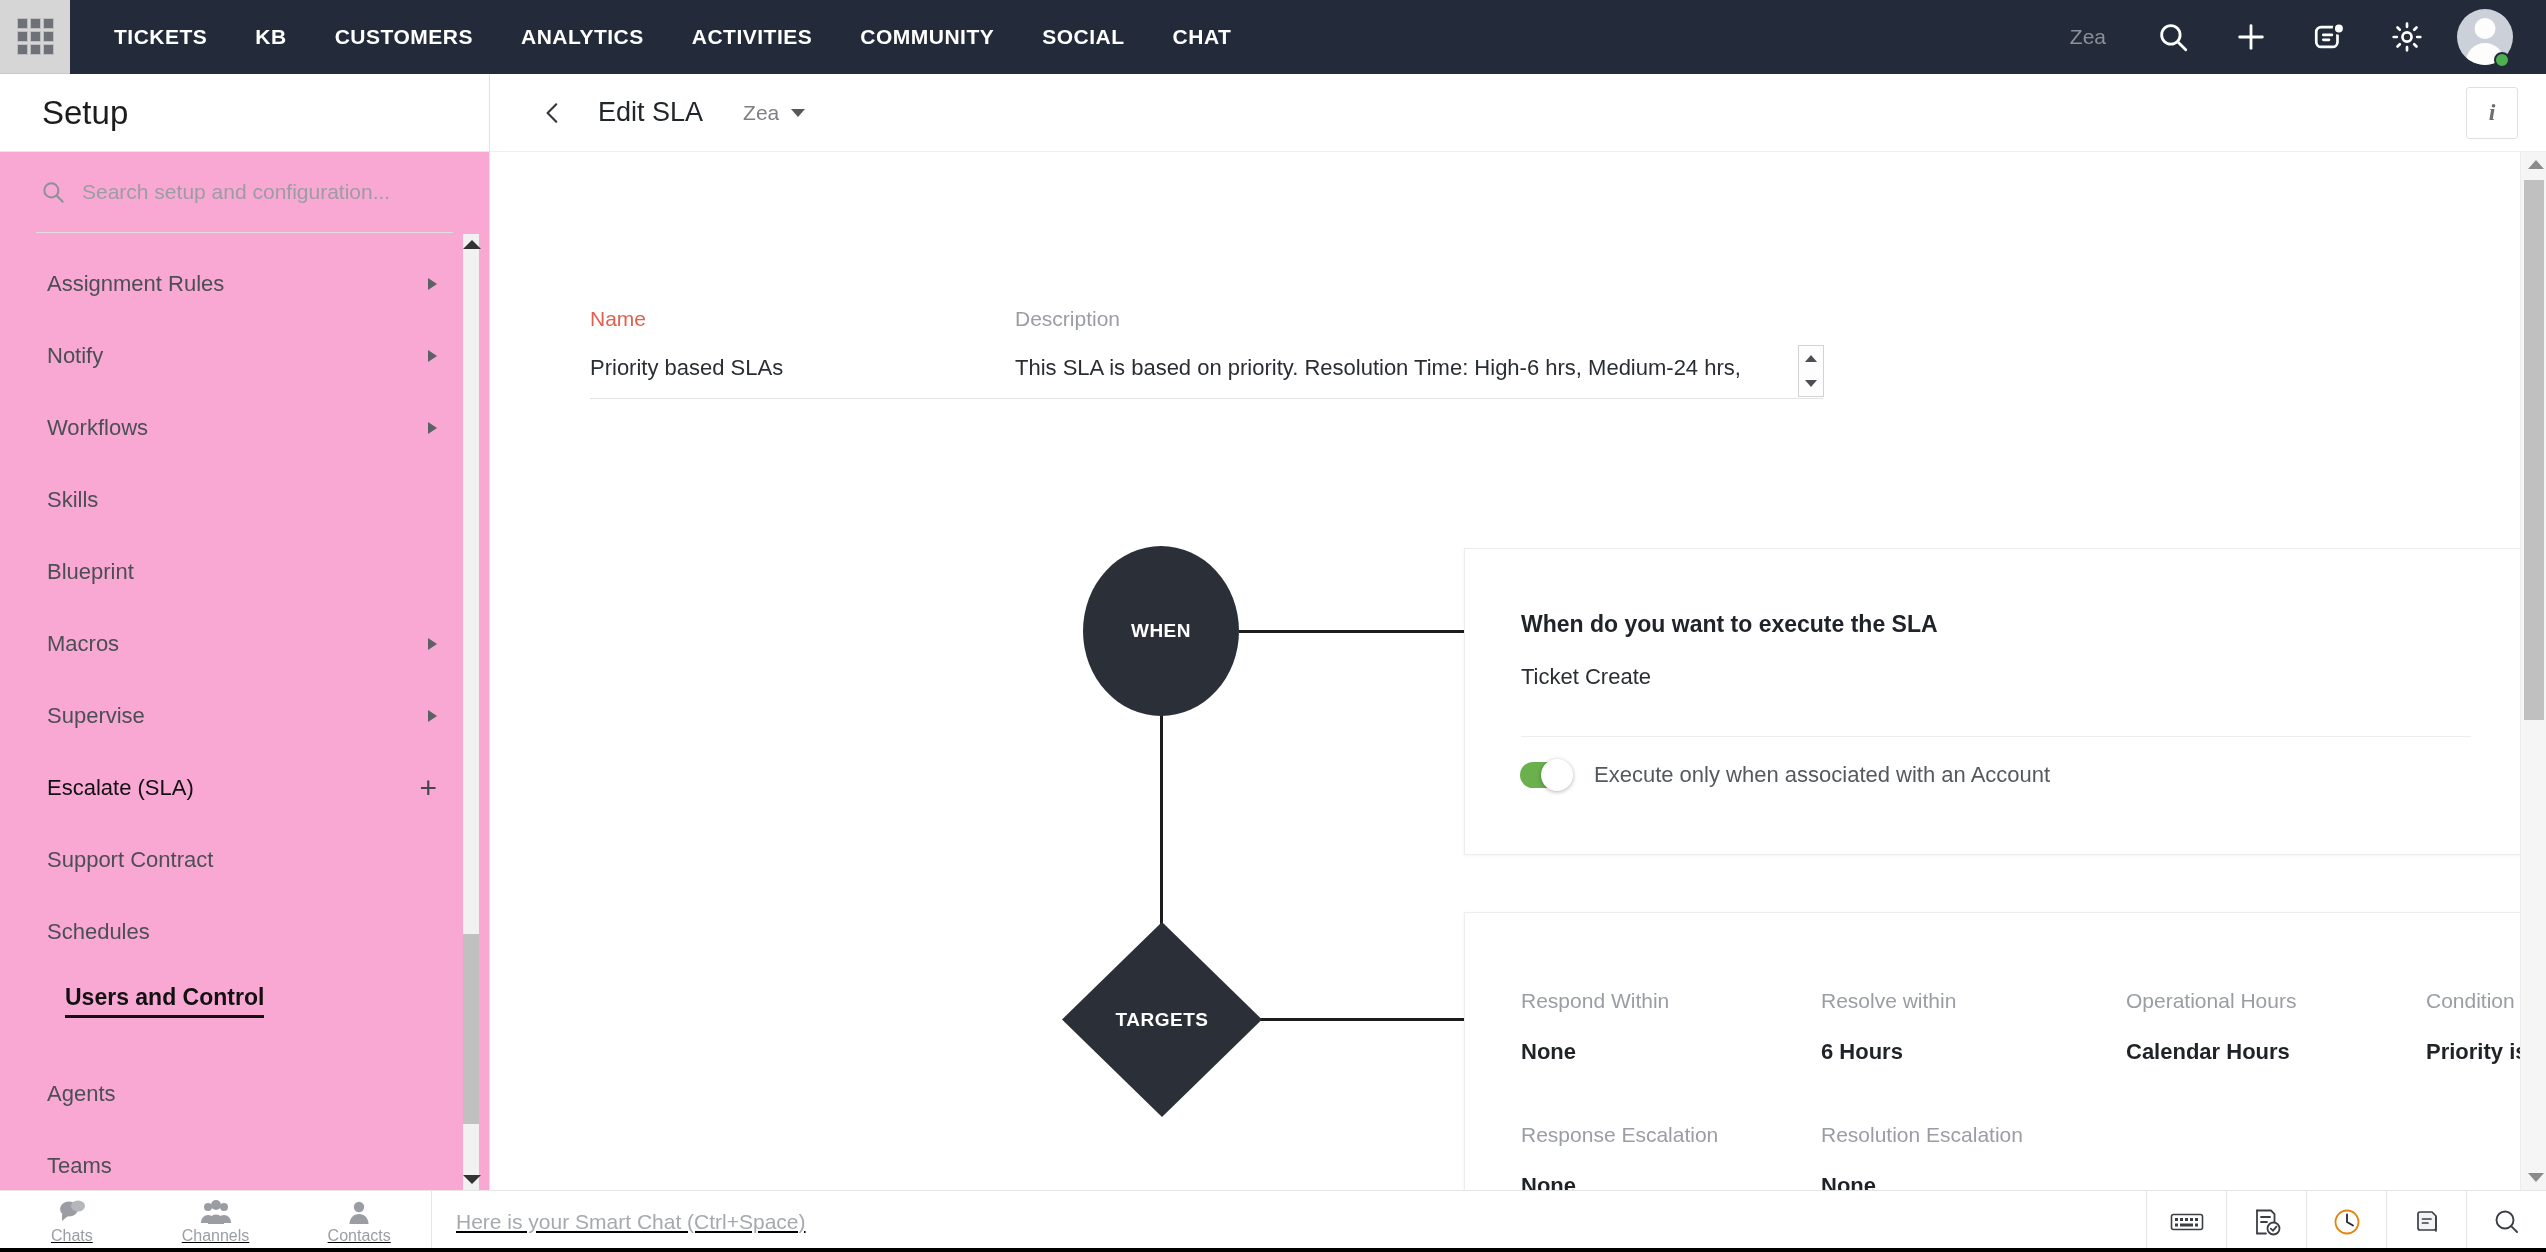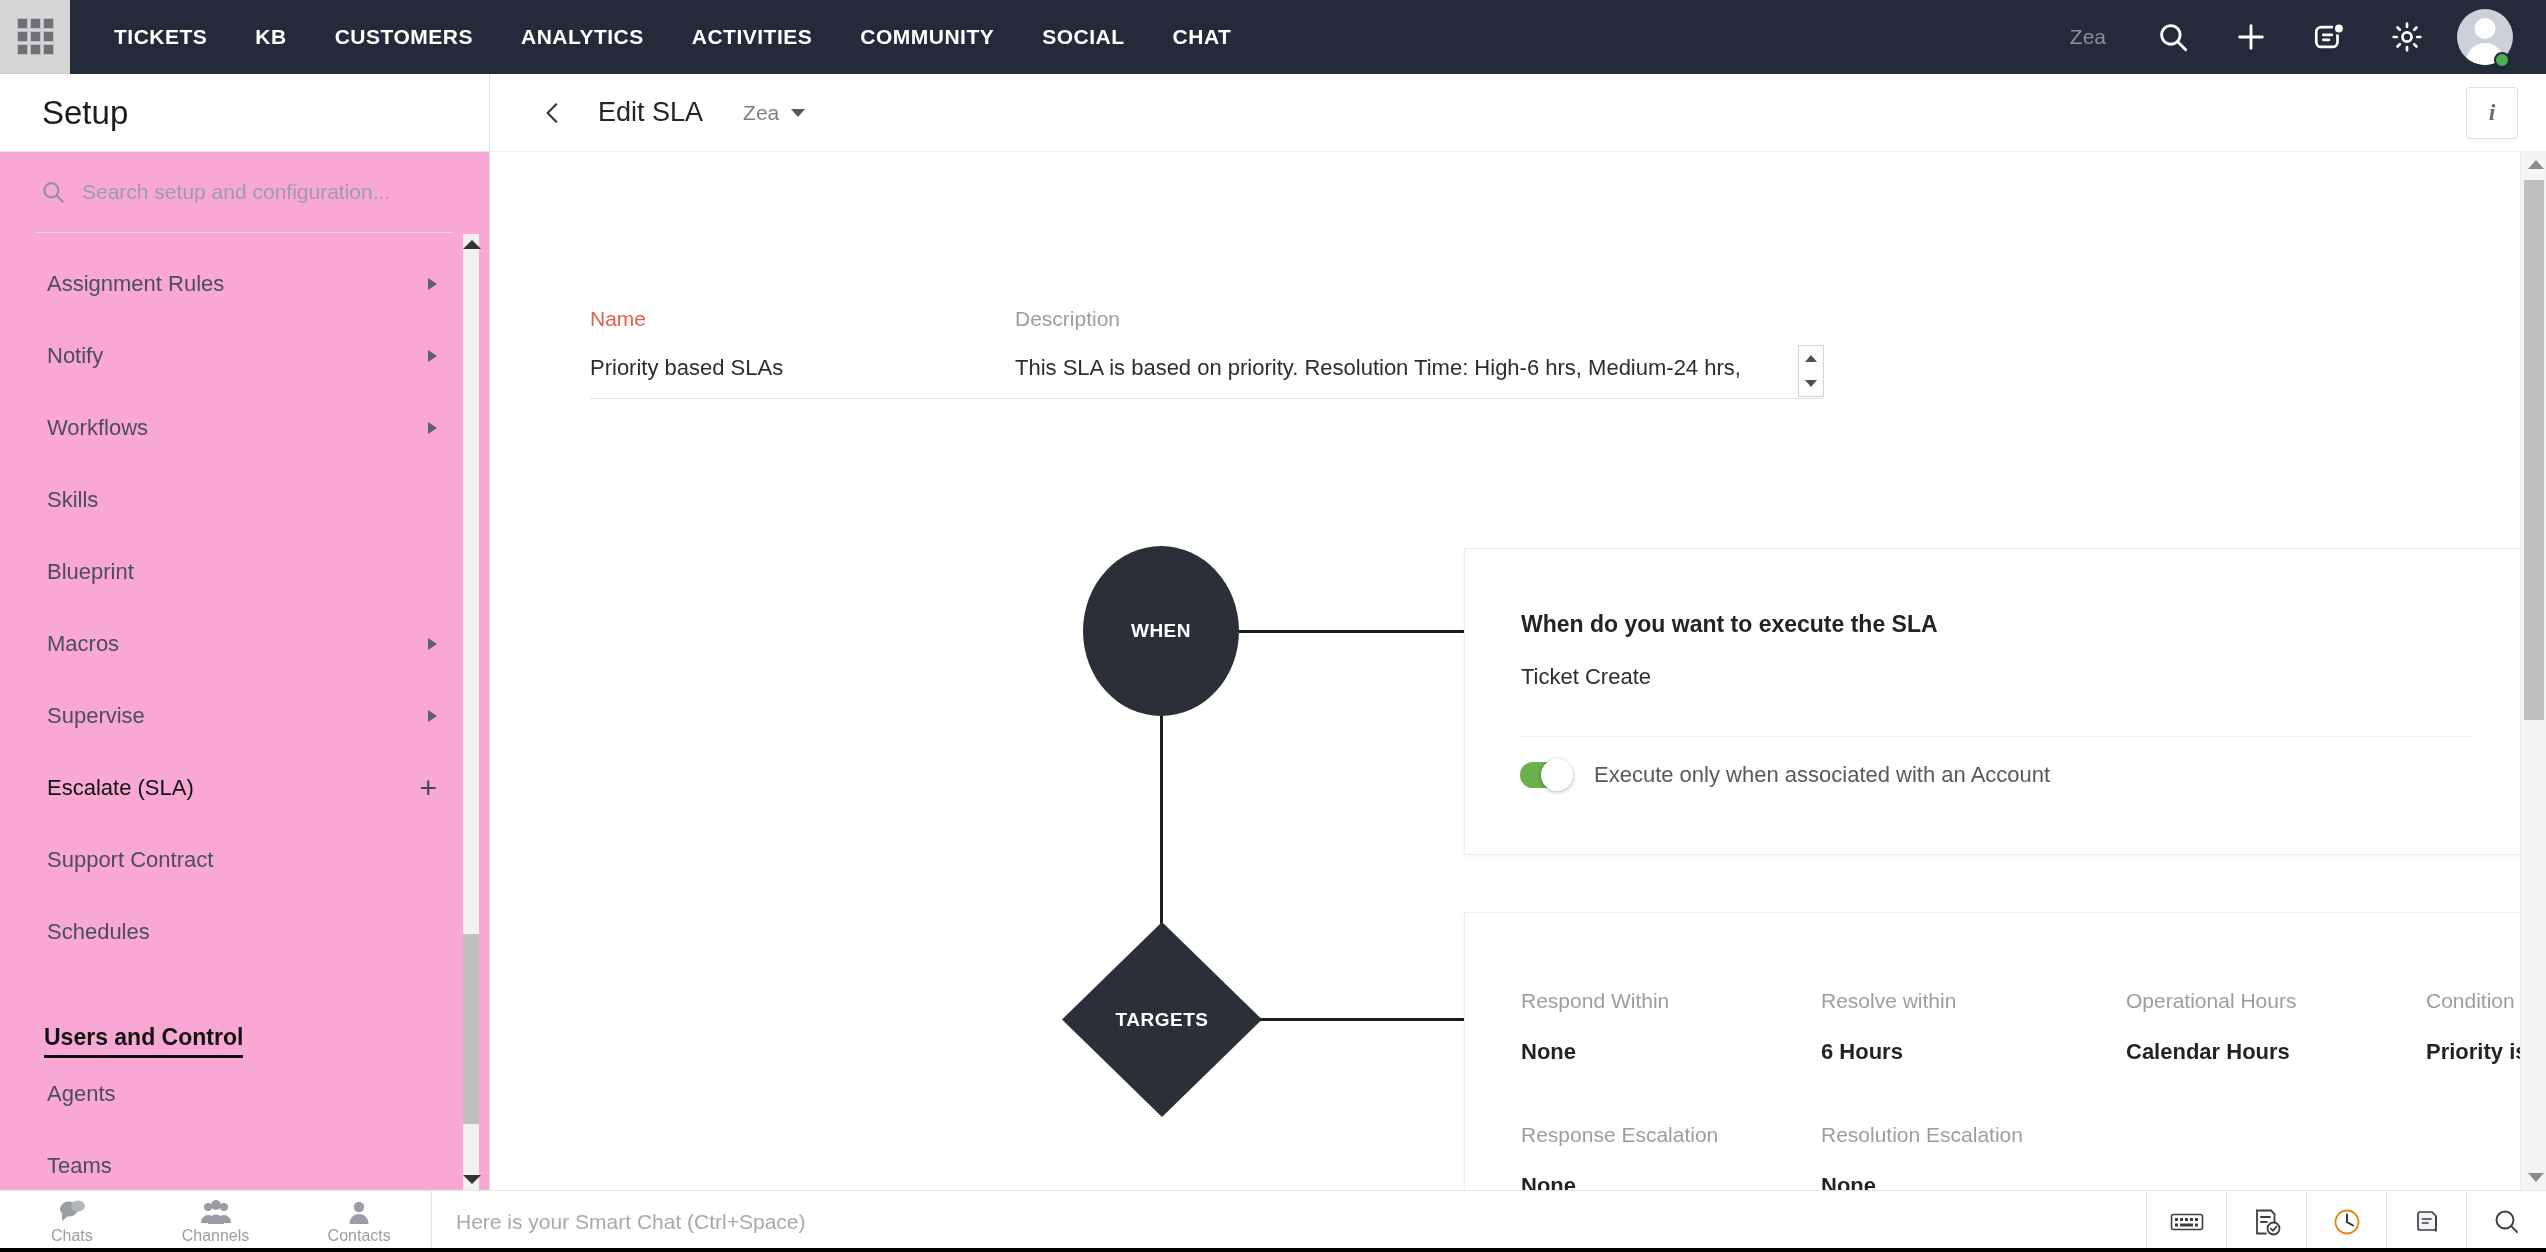--- a/index.html
+++ b/index.html
@@ -85,21 +85,21 @@
     height: 72px; display: flex; align-items: center; padding: 0 52px 0 47px;
     font-size: 22px; color: #4b4f55; cursor: pointer; justify-content: space-between;
   }
   .sb-item.active { color: #111111; }
   .sb-item .caret {
     width: 0; height: 0; border-left: 9px solid #5d6166;
     border-top: 6px solid transparent; border-bottom: 6px solid transparent;
   }
   .sb-item .plus { font-size: 30px; color: #44484d; line-height: 1; font-weight: 300; }
   .sb-section {
-    height: 74px; display: flex; align-items: flex-end; padding: 0 44px;
+    height: 74px; display: flex; align-items: flex-start; padding: 0 65px;
     font-size: 23px; color: #111111; font-weight: bold; margin-top: 16px;
   }
   .sb-section span { border-bottom: 3px solid #111111; padding-bottom: 4px; }
   
   #sb-sbar { position: absolute; right: 8px; top: 0; bottom: 0; width: 24px; }
   #sb-sbar .track { position:absolute; left: 6px; top: 0; bottom: 0; width: 16px; background: #f1f1f1; }
   #sb-sbar .up, #sb-sbar .down { position: absolute; left: 6px; width: 0; height: 0; }
   #sb-sbar .up { top: 6px; border-left: 9px solid transparent; border-right: 9px solid transparent; border-bottom: 9px solid #333; }
   #sb-sbar .down { bottom: 6px; border-left: 9px solid transparent; border-right: 9px solid transparent; border-top: 9px solid #333; }
   #sb-thumb { position: absolute; left: 6px; width: 16px; top: 700px; height: 190px; background: #c0c0c0; }
@@ -209,21 +209,21 @@
   #main-sbar { position: absolute; right: 0; top: 78px; bottom: 0; width: 26px; background: #f5f5f5; border-left: 1px solid #ececec; }
   #main-sbar .up { position: absolute; left: 7px; top: 8px; width: 0; height: 0;
     border-left: 8px solid transparent; border-right: 8px solid transparent; border-bottom: 9px solid #8c8c8c; }
   #main-sbar .down { position: absolute; left: 7px; bottom: 8px; width: 0; height: 0;
     border-left: 8px solid transparent; border-right: 8px solid transparent; border-top: 9px solid #8c8c8c; }
   #main-thumb { position: absolute; left: 3px; width: 20px; top: 28px; height: 540px; background: #c0c0c0; }
 
   
   #bottombar {
     position: absolute; left: 0; bottom: 0; width: 2546px; height: 62px;
-    background: #ffffff; border-top: 1px solid #e6e6e6; display: flex; align-items: stretch;
+    background: #ffffff; border-top: 1px solid #e6e6e6; display: flex; align-items: stretch; text-decoration: underline;
   }
   #bb-left { width: 432px; display: flex; align-items: center; border-right: 1px solid #e6e6e6; }
   .bb-tab {
     flex: 1; display: flex; flex-direction: column; align-items: center; justify-content: center;
     gap: 2px; cursor: pointer; height: 62px;
   }
   .bb-tab .ti { height: 26px; display:flex; align-items:flex-end; }
   .bb-tab .tl { font-size: 16px; color: #9a9da3; }
   #bb-chat { flex: 1; display: flex; align-items: center; padding-left: 24px; }
   #bb-chat span { font-size: 21px; color: #a6a9ae; }

